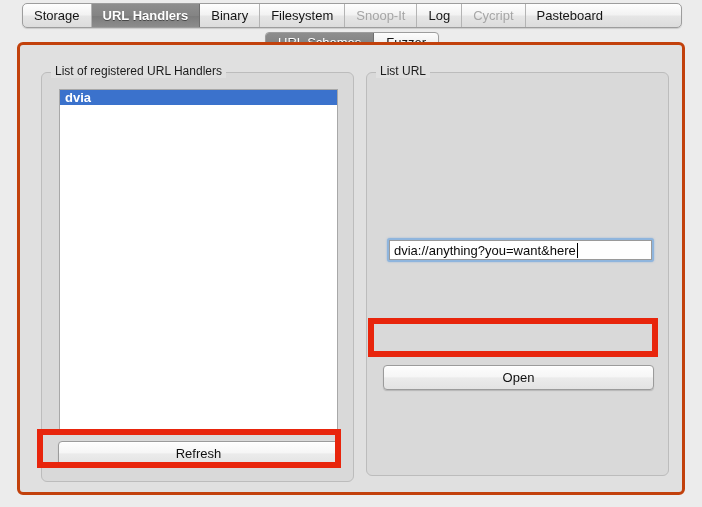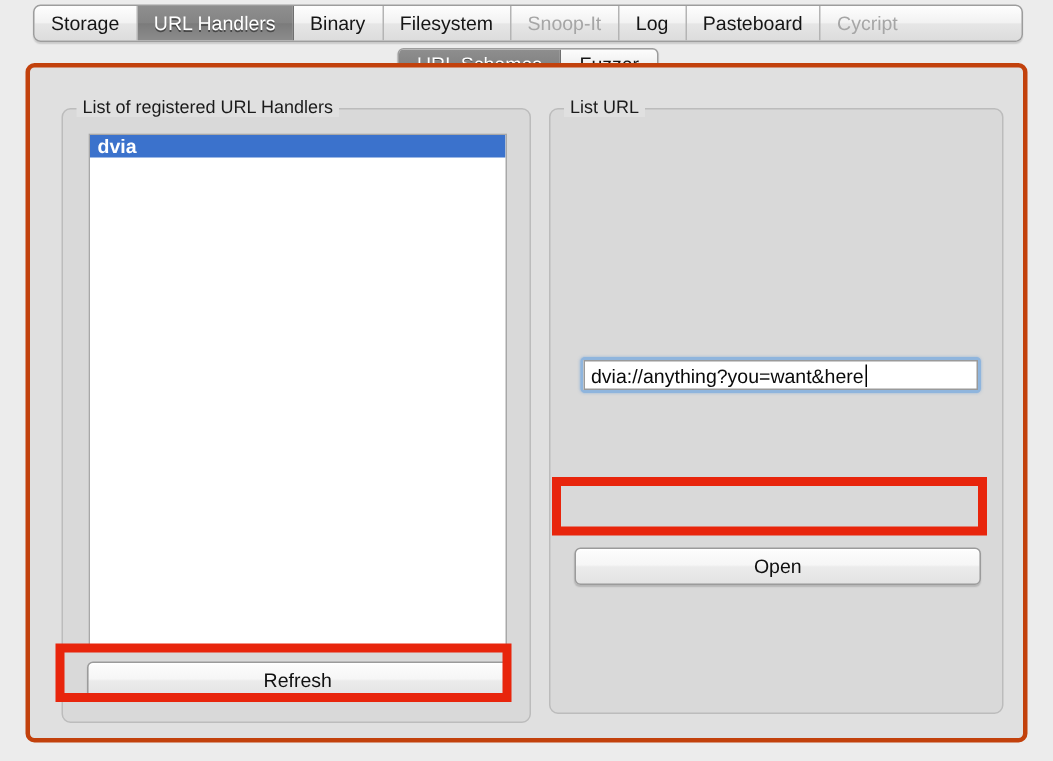--- a/index.html
+++ b/index.html
@@ -55,20 +55,21 @@
     box-sizing: border-box;
     white-space: nowrap;
     cursor: default;
   }
   .mtab:last-child { border-right: none; }
   .mtab.selected {
     background: linear-gradient(to bottom, #8e8e8e 0%, #848484 50%, #7b7b7b 51%, #8c8c8c 100%);
     color: #ffffff;
     text-shadow: 0 1px 0 rgba(0,0,0,0.45);
     border-right-color: #6f6f6f;
+    font-weight: bold;
   }
   .mtab.disabled {
     color: #a6a6a6;
   }
 
   
   #sub-tabbar {
     position: absolute;
     left: 265px;
     top: 32px;
@@ -276,25 +277,25 @@
     </div>
     <div class="mtab">
       <span>Filesystem</span>
     </div>
     <div class="mtab disabled">
       <span>Snoop-It</span>
     </div>
     <div class="mtab">
       <span>Log</span>
     </div>
-    <div class="mtab">
-      <span>Pasteboard</span>
-    </div>
     <div class="mtab disabled">
       <span>Cycript</span>
+    </div>
+    <div class="mtab">
+      <span>Pasteboard</span>
     </div>
   </div>
 
   <div id="sub-tabbar">
     <div class="stab selected">
       <span>URL Schemes</span>
     </div>
     <div class="stab">
       <span>Fuzzer</span>
     </div>

